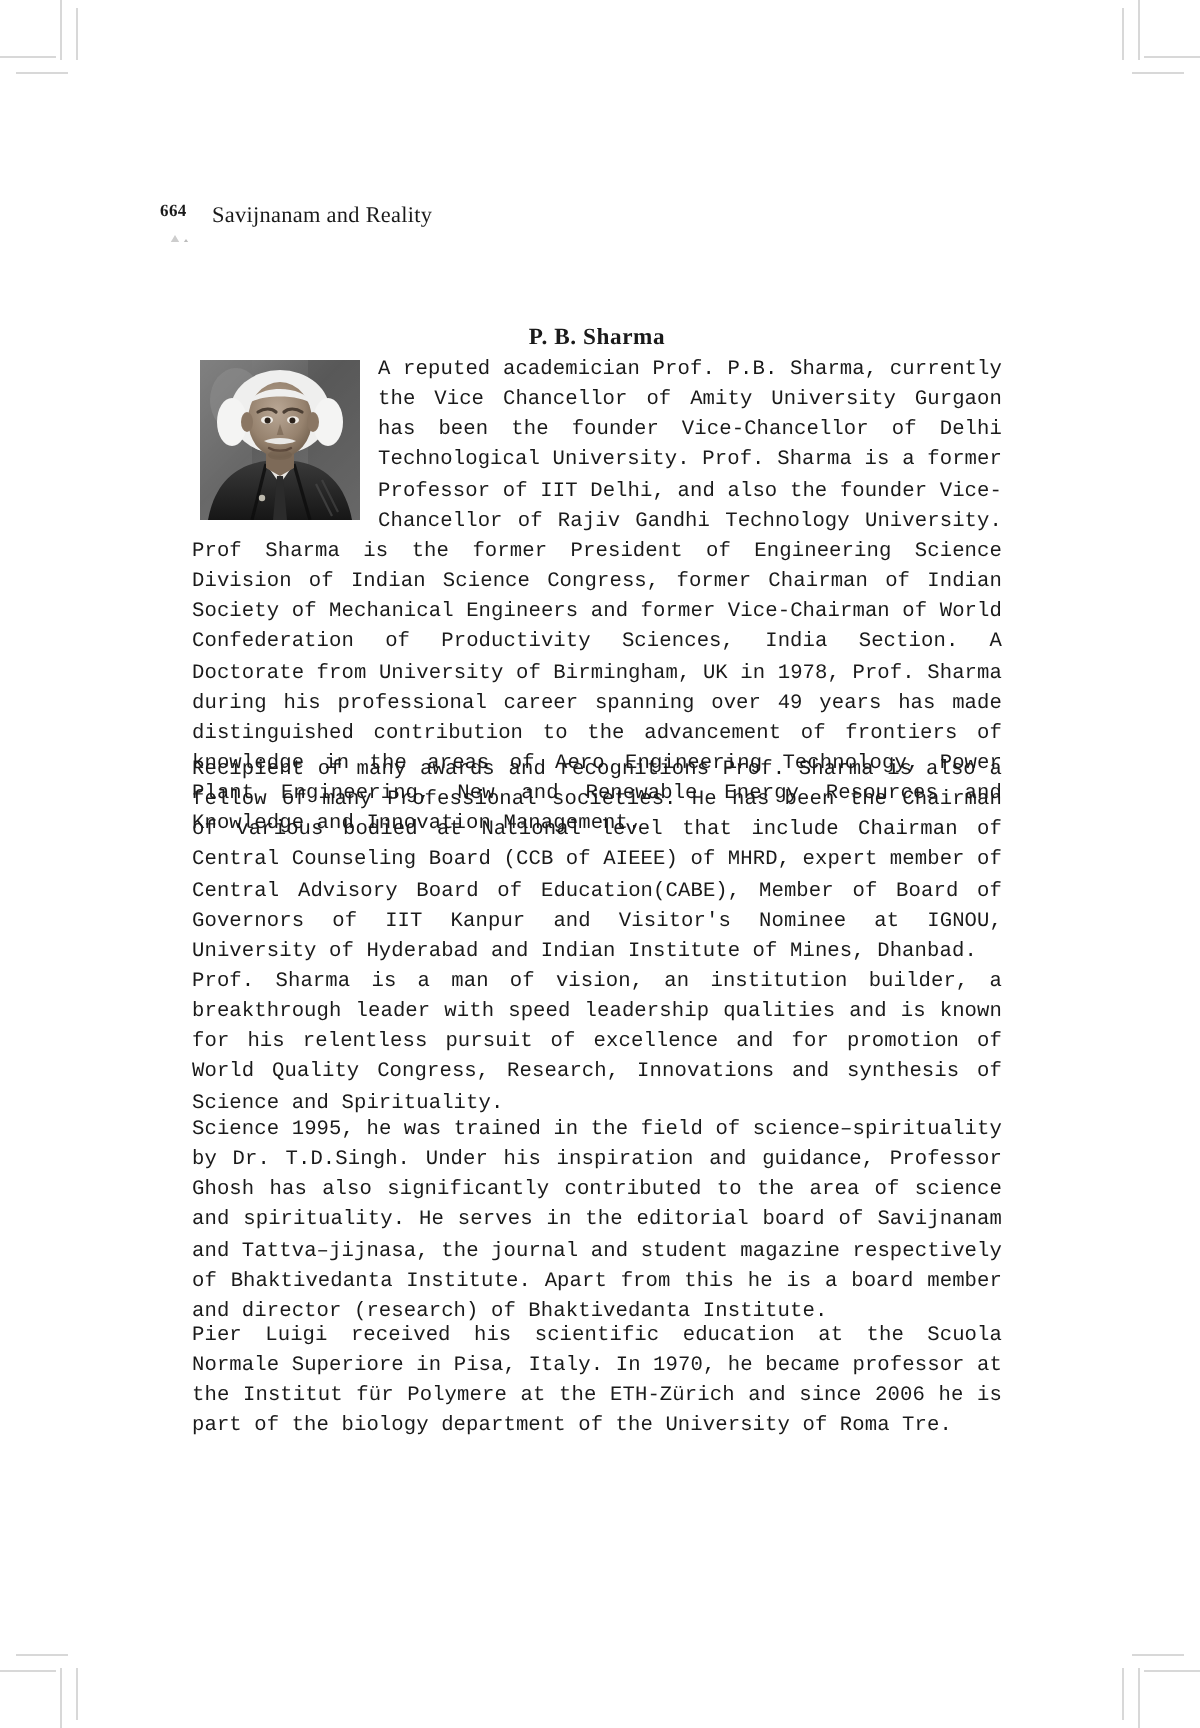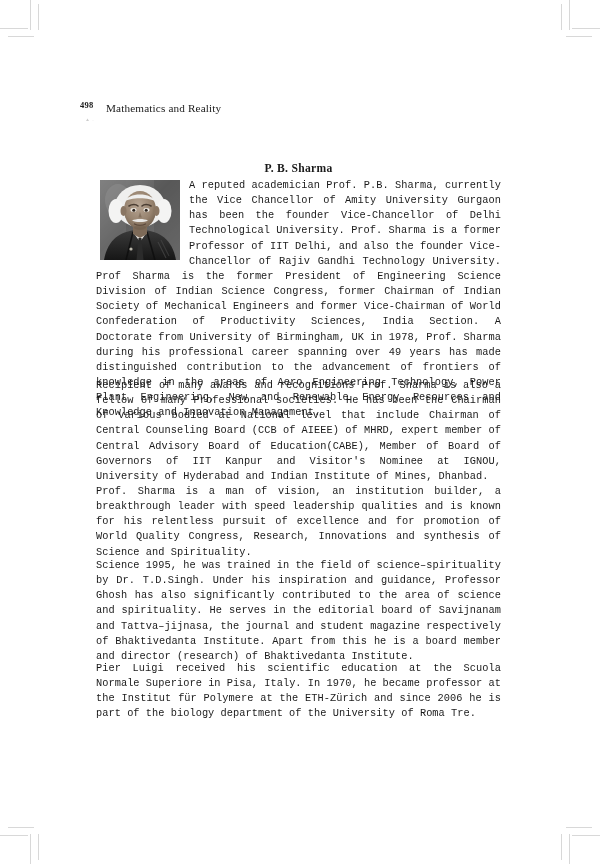--- a/index.html
+++ b/index.html
@@ -162,28 +162,28 @@
 <div class="crop-mark crop-br">
   <i class="v v1"></i>
     <i class="h h1"></i>
     <i class="v v2"></i>
     <i class="h h2"></i>
 </div>
 
 <div class="page">
 
   <div class="running-head">
-    <span class="folio">498</span>
+    <span class="folio">664</span>
     <span class="head-glyph">
       <svg width="18" height="9" viewBox="0 0 18 9">
         <path d="M2 9 L6.5 1.5 L11 9 Z" fill="#cdcdcd"></path>
         <path d="M8 9 L12 3.5 L16 9 Z" fill="#bdbdbd"></path>
       </svg>
     </span>
-    <span class="head-title">Mathematics and Reality</span>
+    <span class="head-title">Savijnanam and Reality</span>
   </div>
 
   <h2 class="section-title" id="title-sharma">P. B. Sharma</h2>
 
   <p class="para" id="para-1">
     <span class="portrait">
       <svg width="80" height="80" viewBox="0 0 80 80">
         <defs>
           <linearGradient id="bgGrad" x1="0" y1="0" x2="1" y2="1">
             <stop offset="0%" stop-color="#8a8a8a"></stop>

